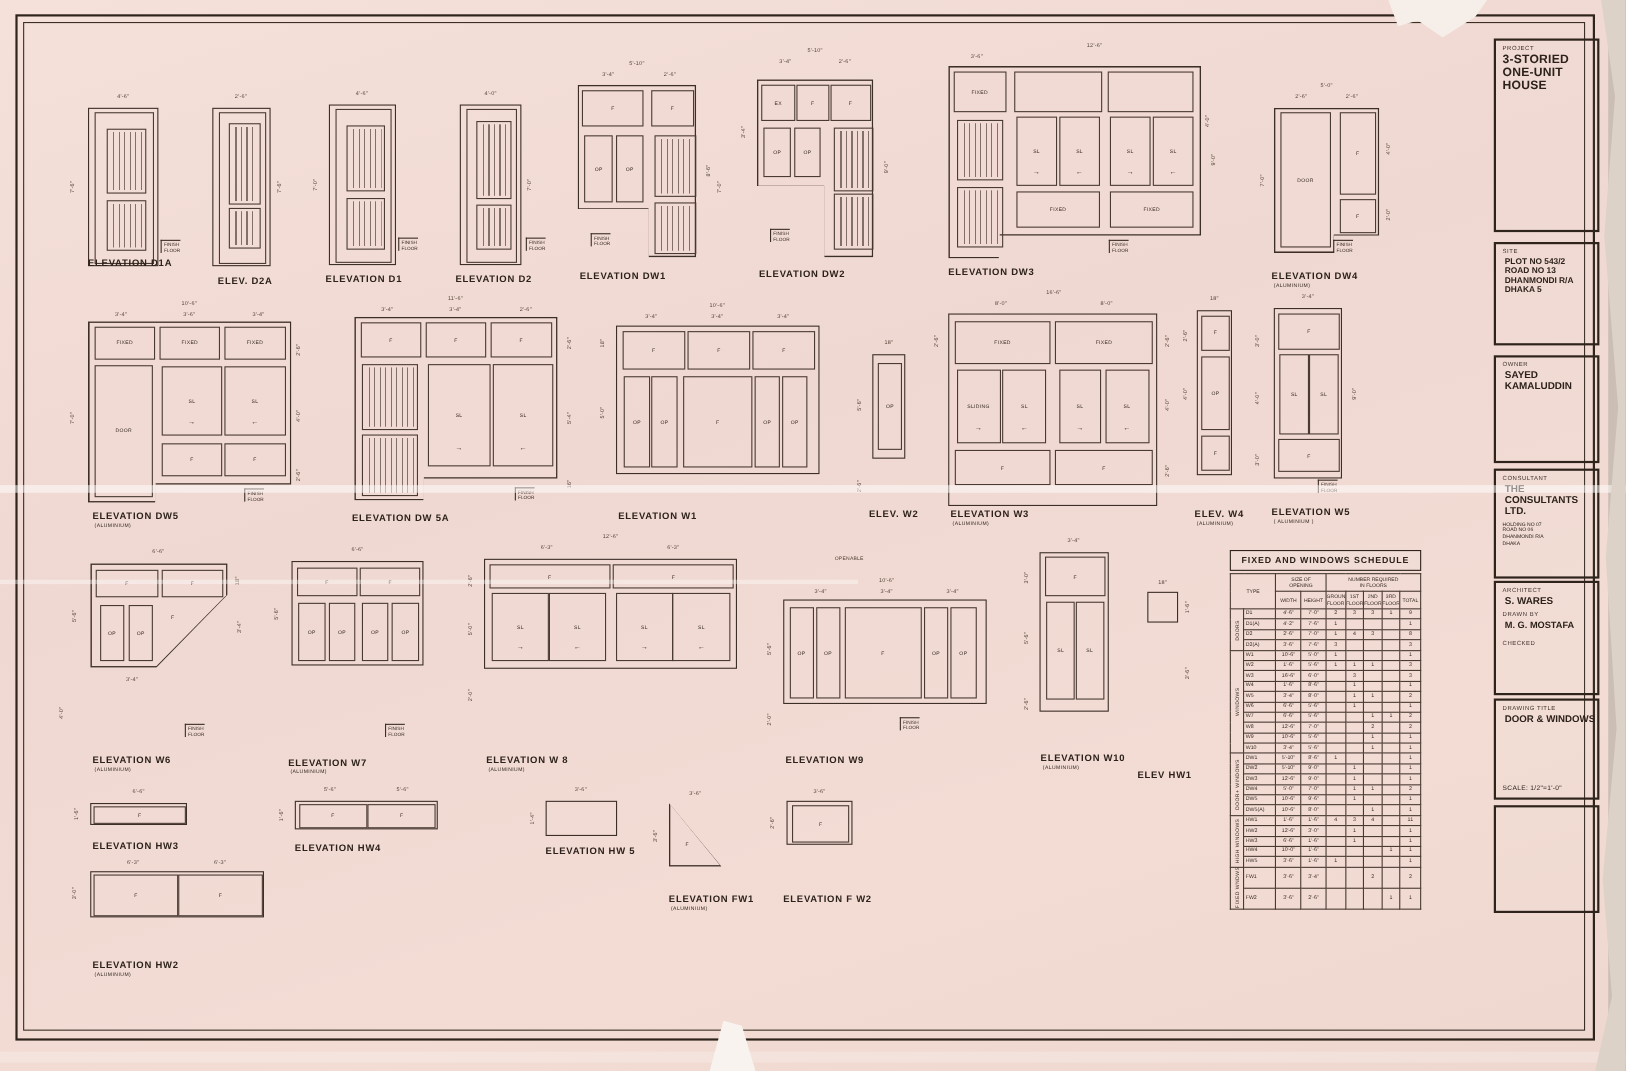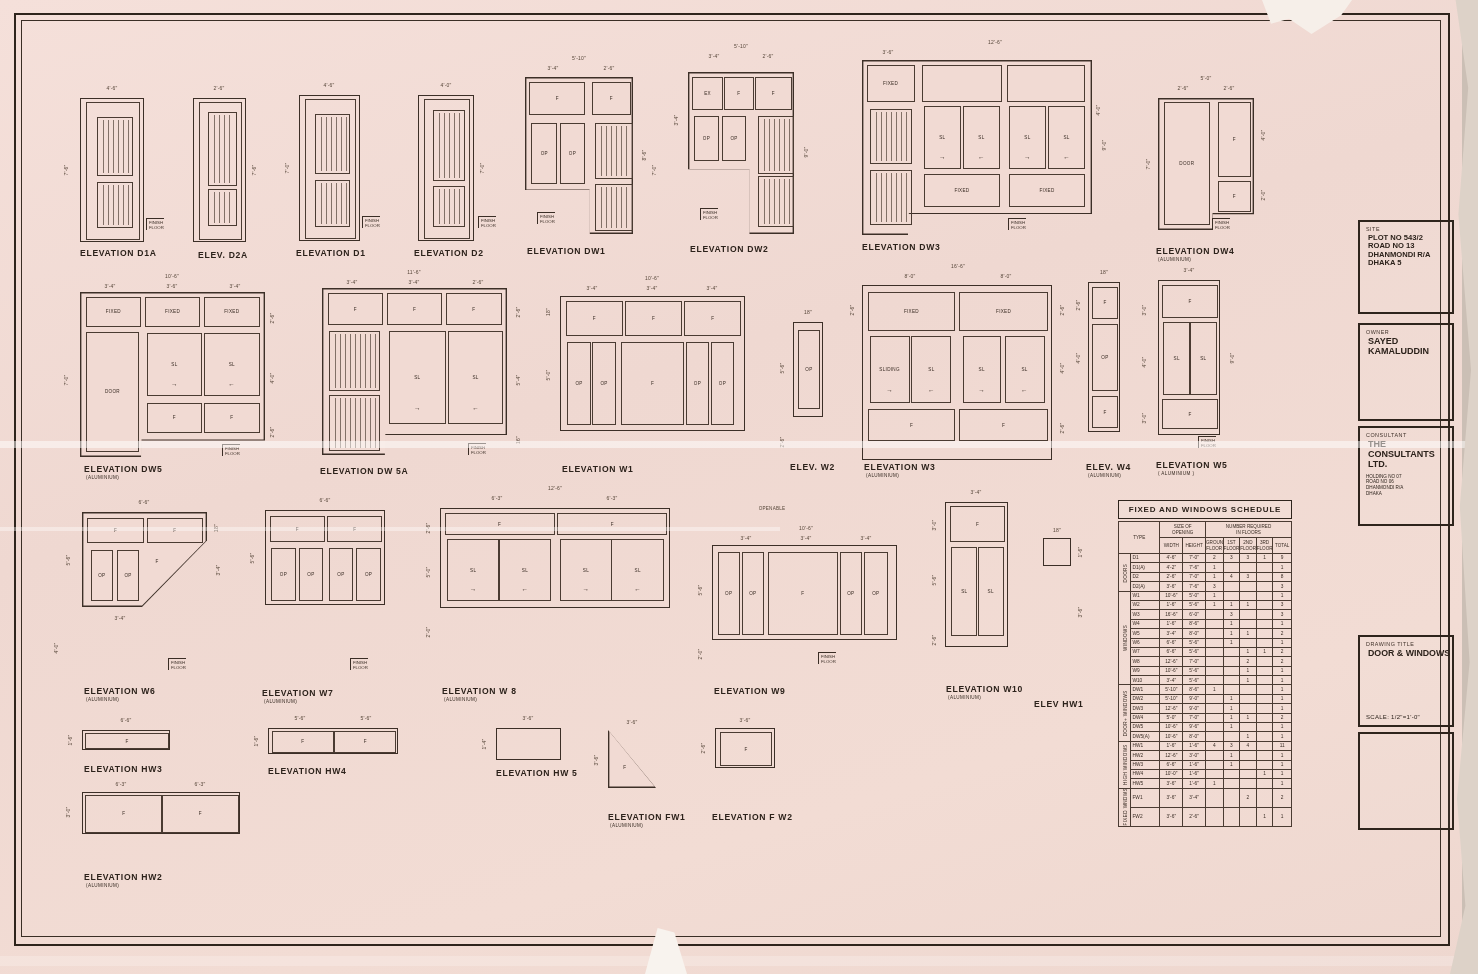--- a/index.html
+++ b/index.html
@@ -56,21 +56,21 @@
       <div class="elev" style="left: 80px; top: 98px; width: 64px; height: 144px;">
         <div class="outlineR"></div>
         <div class="pnl" style="left: 10%; top: 3%; width: 80%; height: 94%;"></div>
         <div class="pnl lv" style="left: 26%; top: 13%; width: 48%; height: 37%;"></div>
         <div class="pnl lv" style="left: 26%; top: 58%; width: 48%; height: 28%;"></div>
       </div>
       <div class="dim" style="left: 112px; top: 88px;">4'-6"</div>
       <div class="dim r" style="left: 66px; top: 170px;">7'-6"</div>
       <div class="ff" style="left: 146px; top: 218px;">FINISH
 FLOOR</div>
-      <div class="elab" style="left: 80px; top: 248px;">ELEVATION D1A</div>
+      <div class="elab" style="left: 80px; top: 234px;">ELEVATION D1A</div>
       <div class="elev" style="left: 193px; top: 98px; width: 53px; height: 144px;">
         <div class="outlineR"></div>
         <div class="pnl" style="left: 12%; top: 3%; width: 76%; height: 94%;"></div>
         <div class="pnl lv" style="left: 28%; top: 10%; width: 44%; height: 47%;"></div>
         <div class="pnl lv" style="left: 28%; top: 63%; width: 44%; height: 22%;"></div>
       </div>
       <div class="dim" style="left: 219px; top: 88px;">2'-6"</div>
       <div class="dim r" style="left: 254px; top: 170px;">7'-6"</div>
       <div class="elab" style="left: 198px; top: 250px;">ELEV. D2A</div>
       <div class="elev" style="left: 299px; top: 95px; width: 61px; height: 146px;">
@@ -928,20 +928,26 @@
             <td></td>
             <td></td>
             <td></td>
             <td>1</td>
             <td>1</td>
           </tr>
         </tbody>
       </table>
   </div>
 
+  <div class="tb" style="top:35px;height:172px">
+    <div class="lab">PROJECT</div>
+    <div class="big">3-STORIED
+ONE-UNIT
+HOUSE</div>
+  </div>
   <div class="tb" style="top:220px;height:90px">
     <div class="lab">SITE</div>
     <div class="med" style="font-size:7.6px">PLOT NO 543/2
 ROAD NO 13
 DHANMONDI R/A
 DHAKA 5</div>
   </div>
   <div class="tb" style="top:323px;height:94px">
     <div class="lab">OWNER</div>
     <div class="med">SAYED
@@ -950,20 +956,27 @@
   <div class="tb" style="top:426px;height:96px">
     <div class="lab">CONSULTANT</div>
     <div class="med">THE
 CONSULTANTS
 LTD.</div>
     <div class="sml">HOLDING NO 07
 ROAD NO 06
 DHANMONDI R/A
 DHAKA</div>
   </div>
+  <div class="tb" style="top:528px;height:100px">
+    <div class="lab">ARCHITECT</div>
+    <div class="med">S. WARES</div>
+    <div class="lab">DRAWN BY</div>
+    <div class="med" style="font-size:8.4px">M. G. MOSTAFA</div>
+    <div class="lab" style="margin-top:9px">CHECKED</div>
+  </div>
   <div class="tb" style="top:635px;height:88px">
     <div class="lab">DRAWING TITLE</div>
     <div class="med" style="font-size:8.8px">DOOR &amp; WINDOWS</div>
     <div class="scale">SCALE:  1/2"=1'-0"</div>
   </div>
   <div class="tb" style="top:732px;height:94px"></div>
 
   <div class="streak" style="left:0;top:441px;width:1478px;height:7px;background:rgba(255,255,255,.5)"></div>
   <div class="streak" style="left:0;top:527px;width:780px;height:4px;background:rgba(255,255,255,.38)"></div>
   <div class="streak" style="left:0;top:956px;width:1478px;height:10px;background:rgba(255,255,255,.22)"></div>

